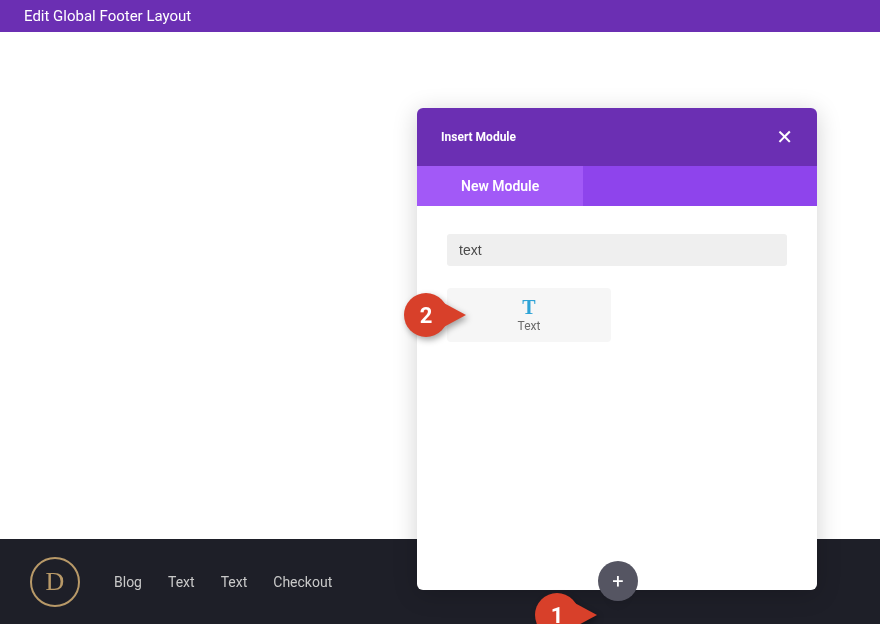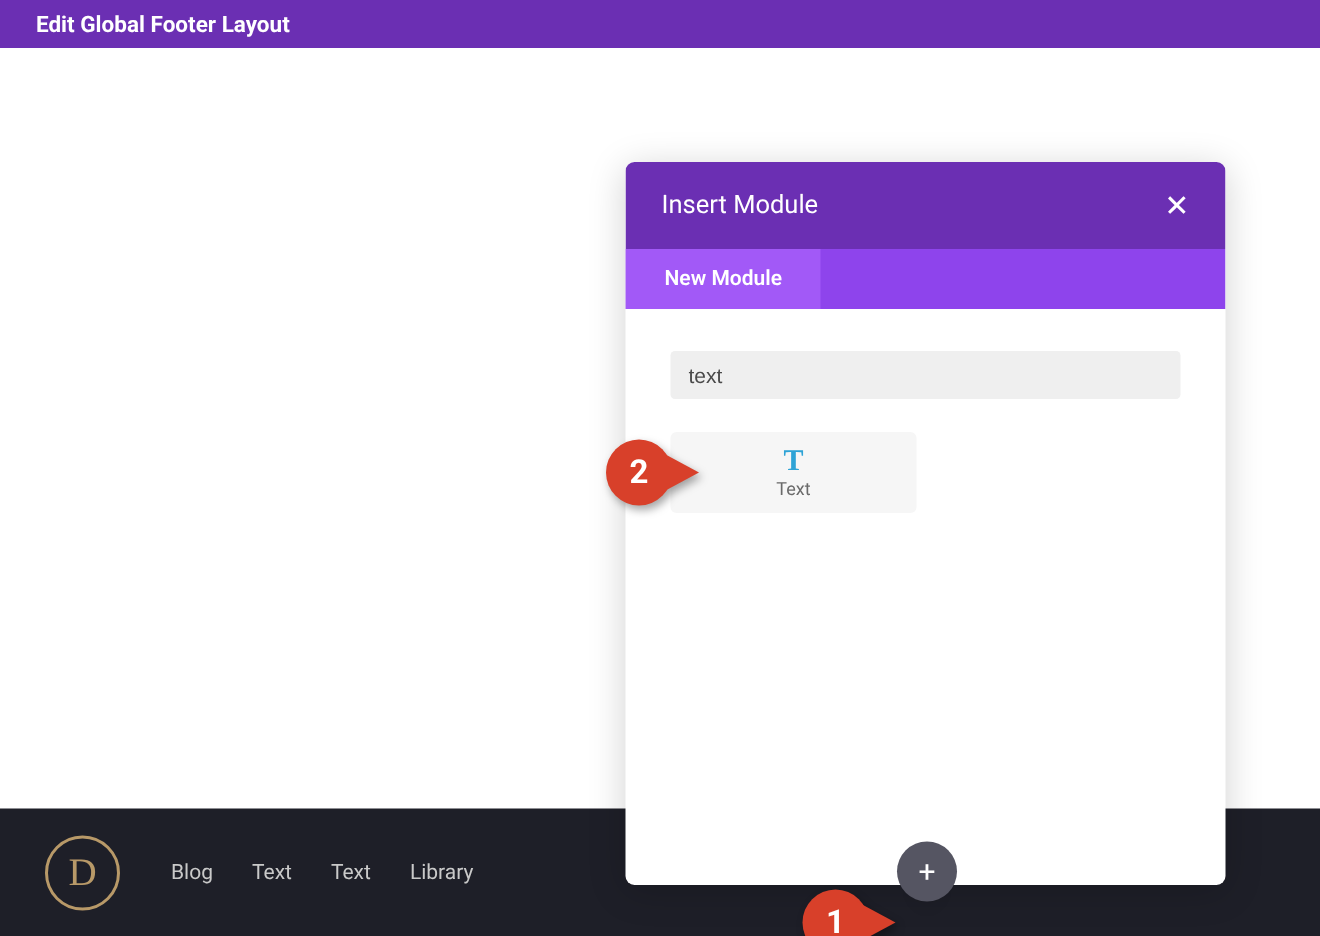--- a/index.html
+++ b/index.html
@@ -11,21 +11,21 @@
     overflow: hidden;
     position: relative;
   }
   .top-bar {
     background: #6b2fb3;
     height: 32px;
     display: flex;
     align-items: center;
     padding: 0 24px;
     color: #fff;
-    font-weight: 700;
+    font-weight: 400;
     font-size: 15px;
   }
   .canvas-area {
     position: absolute;
     top: 32px;
     left: 0;
     right: 0;
     bottom: 0;
     background: #fff;
   }
@@ -108,35 +108,35 @@
   .modal-header {
     background: #6b2fb3;
     height: 58px;
     display: flex;
     align-items: center;
     justify-content: space-between;
     padding: 0 24px;
     color: #fff;
   }
   .modal-title {
-    font-size: 17px;
-    font-weight: 400;
+    font-size: 12px;
+    font-weight: 700;
   }
   .close-btn {
     font-size: 20px;
     cursor: pointer;
     line-height: 1;
   }
   .modal-tabs {
     background: #8e44ec;
     height: 40px;
     display: flex;
   }
   .tab {
-    padding: 0 26px;
+    padding: 0 44px;
     display: flex;
     align-items: center;
     color: #fff;
     font-size: 14px;
     font-weight: 600;
     cursor: pointer;
   }
   .tab.active {
     background: #a259f7;
   }
@@ -223,21 +223,21 @@
 <div class="canvas-area">
 
   <div class="footer-bar">
     <div class="footer-logo">
       <span>D</span>
     </div>
     <div class="footer-nav">
       <span>Blog</span>
       <span>Text</span>
       <span>Text</span>
-      <span>Library</span>
+      <span>Checkout</span>
     </div>
   </div>
 
   <div class="modal">
     <div class="modal-header">
       <span class="modal-title">Insert Module</span>
       <span class="close-btn">✕</span>
     </div>
     <div class="modal-tabs">
       <div class="tab active">New Module</div>

